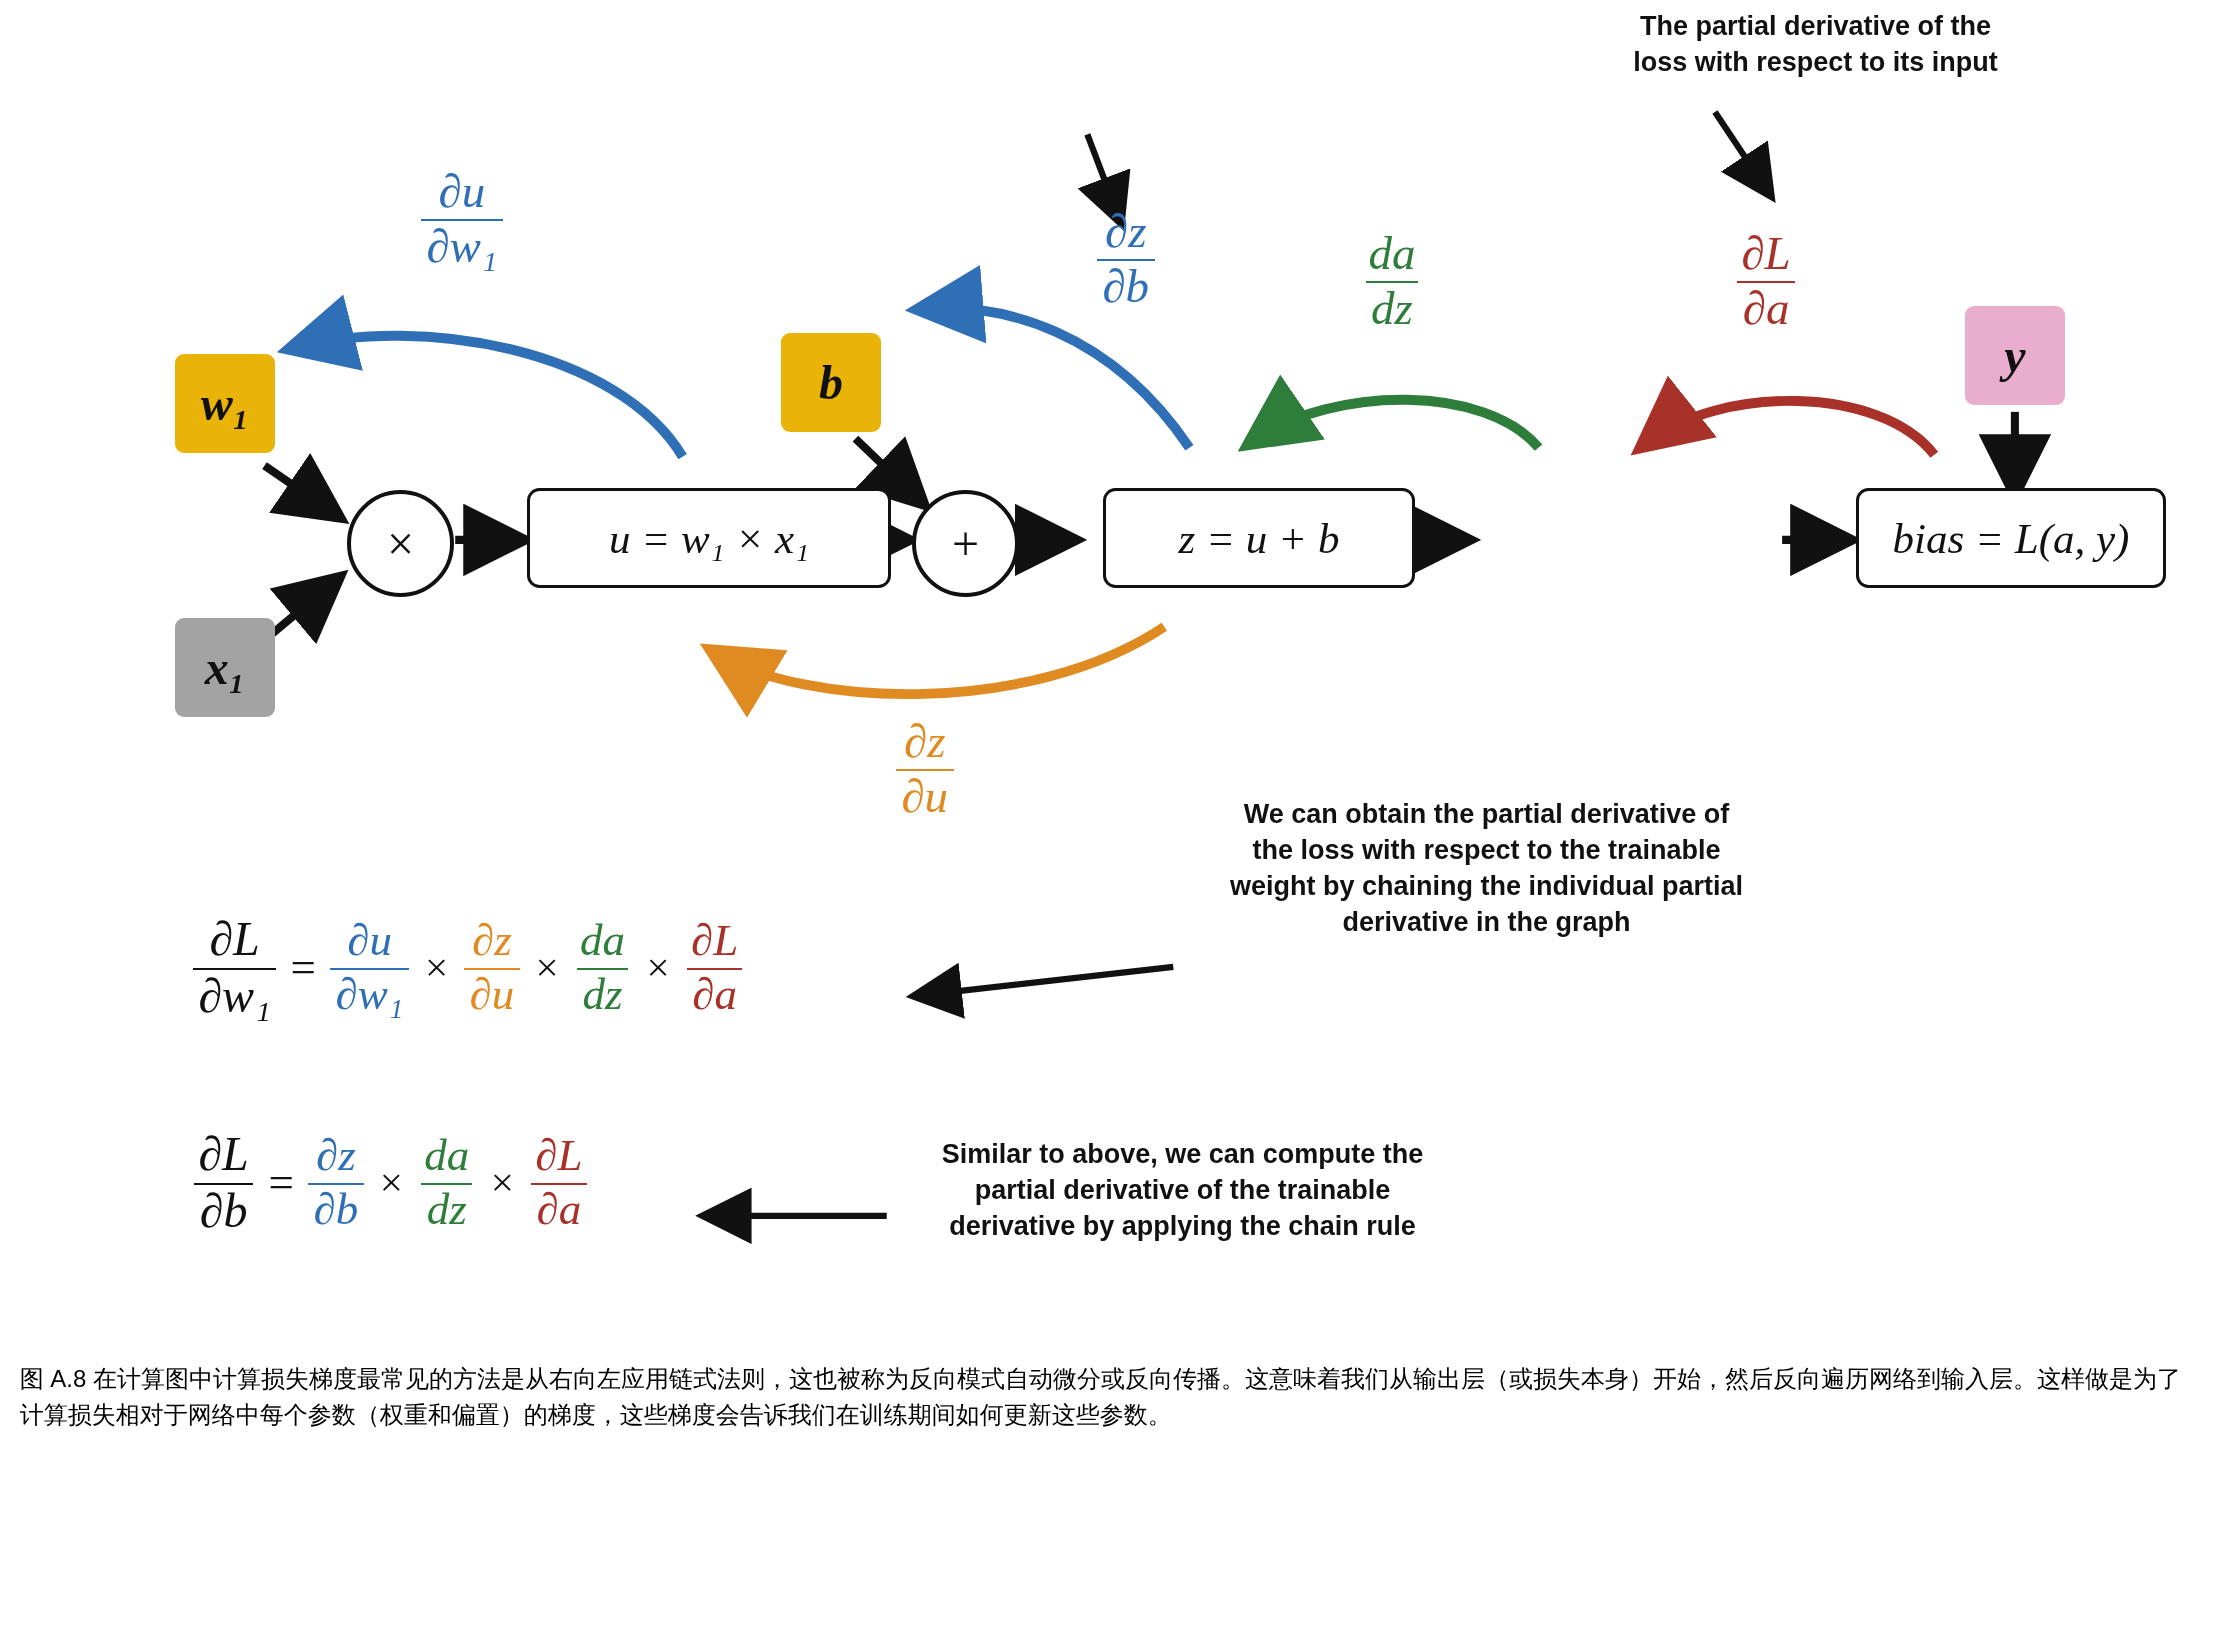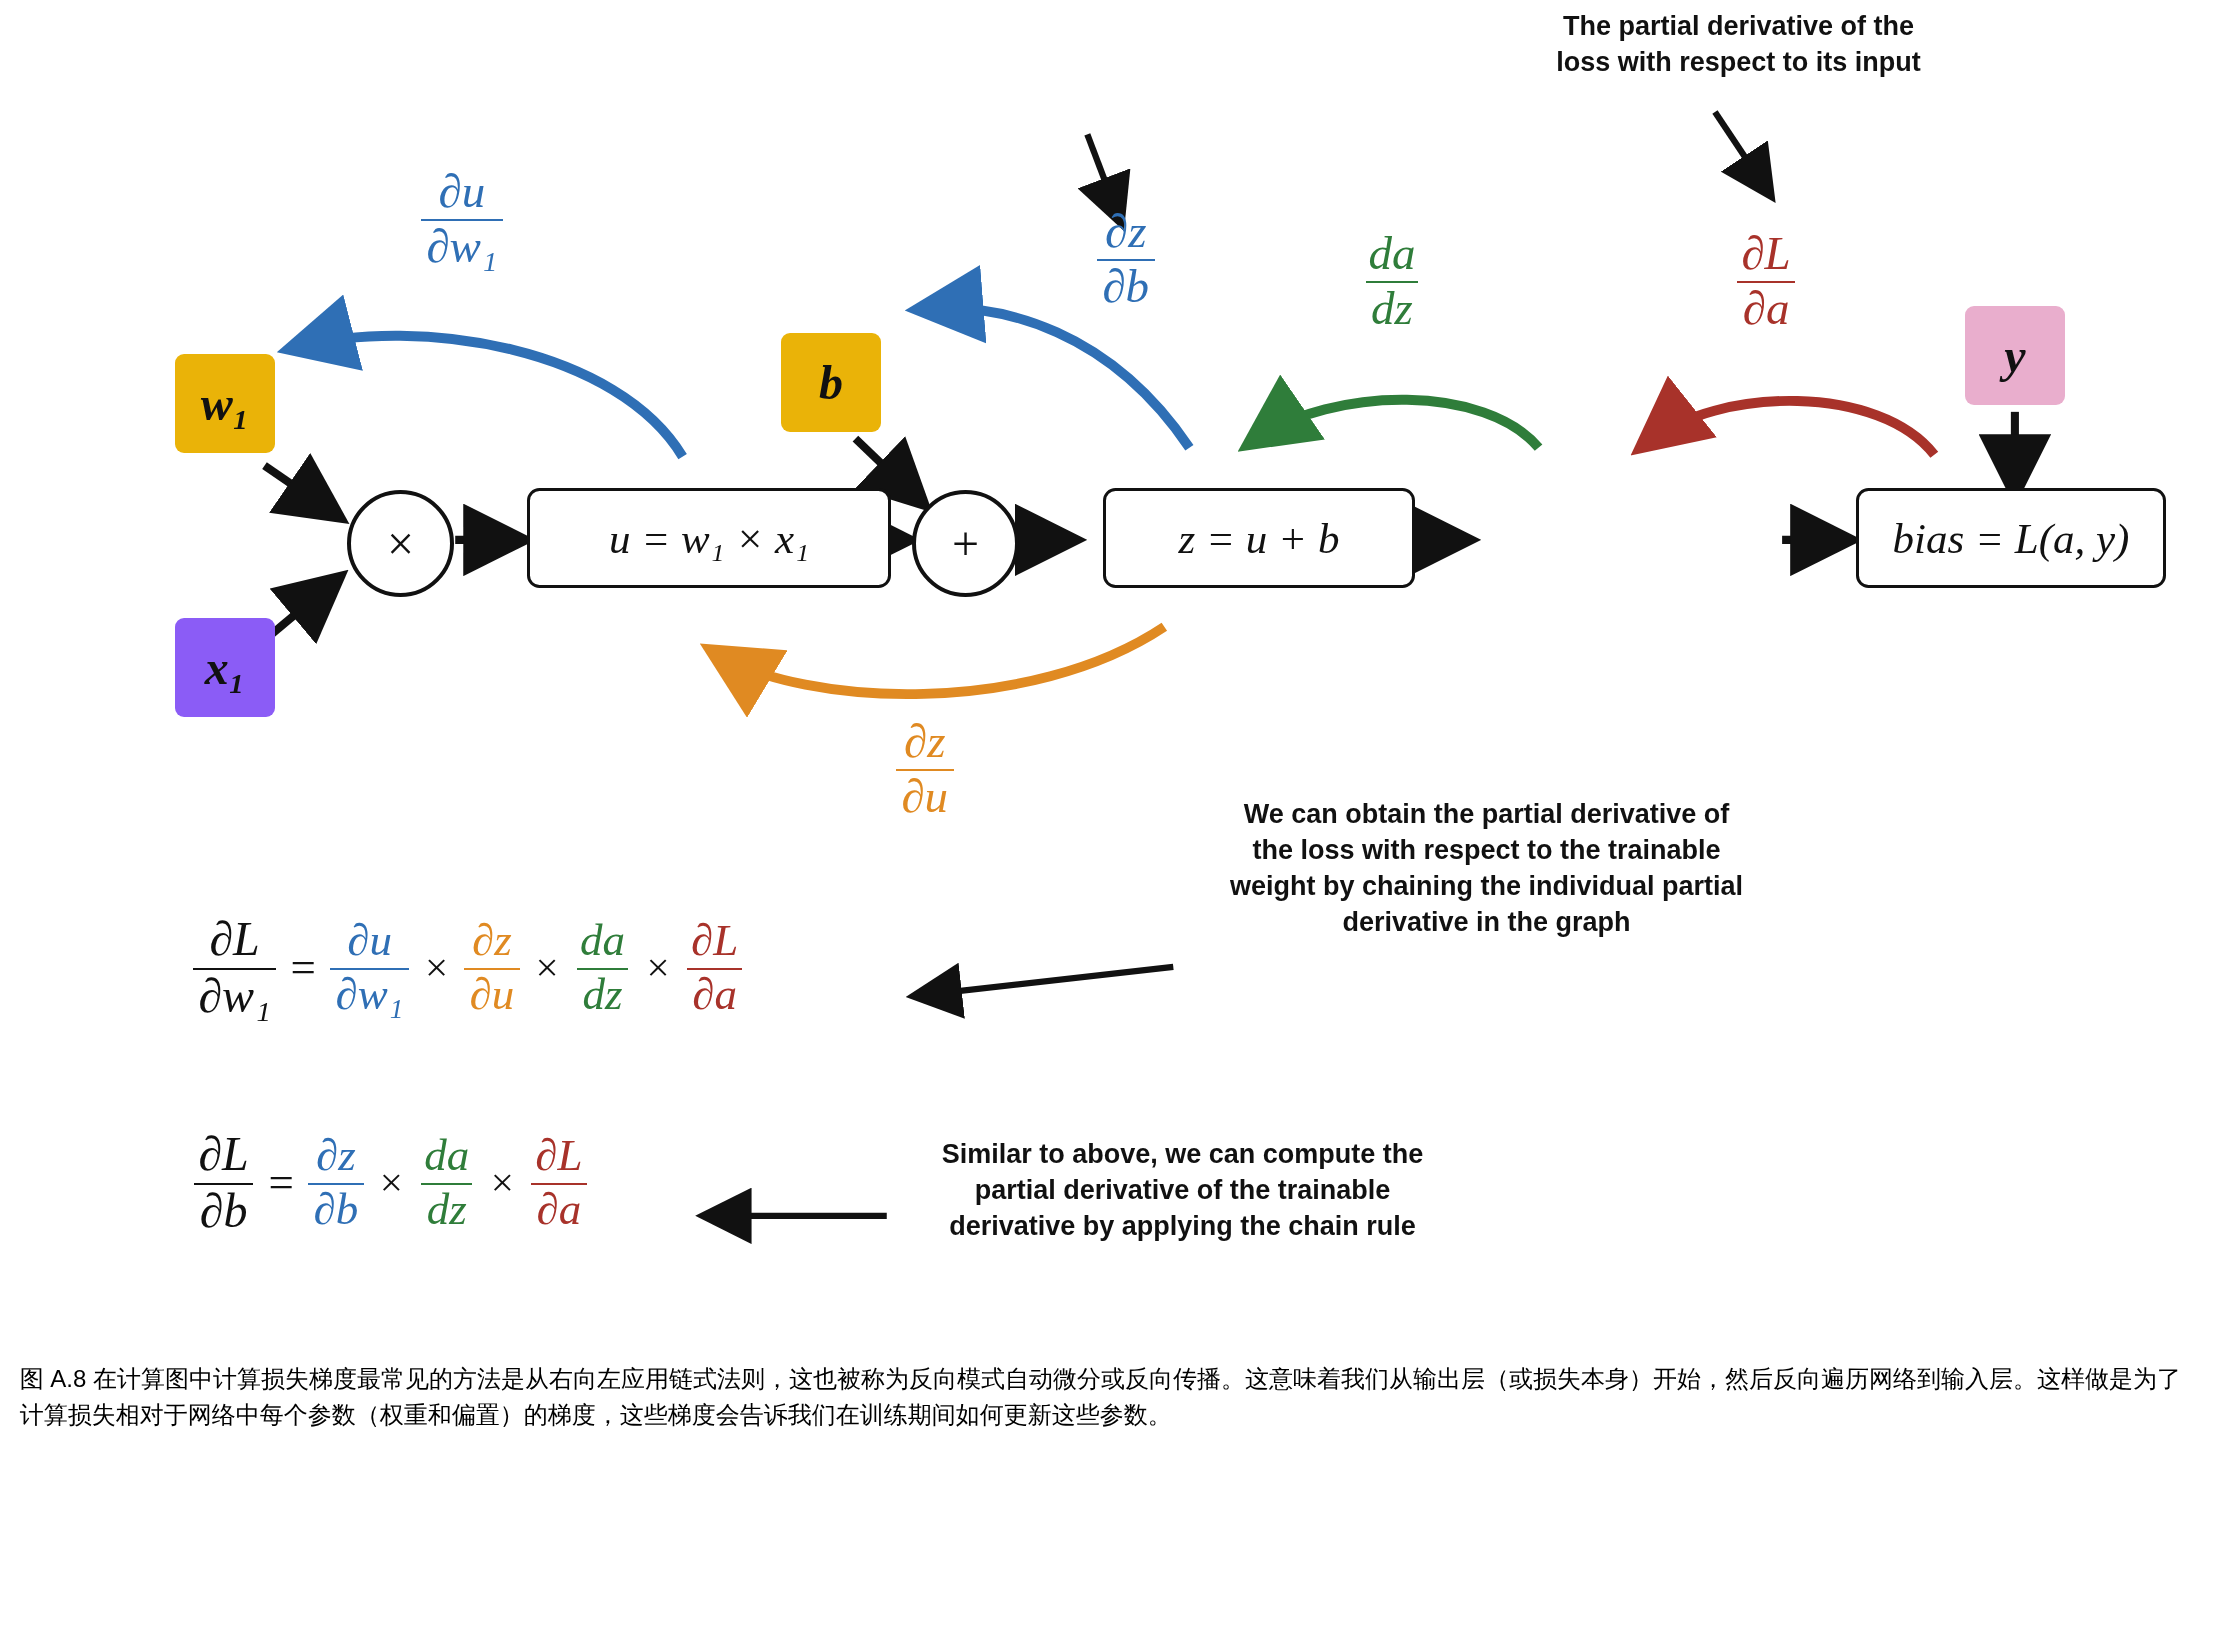--- a/index.html
+++ b/index.html
@@ -37,21 +37,21 @@
     border-radius: 9px;
     display: flex;
     align-items: center;
     justify-content: center;
     font-family: "Liberation Serif", serif;
     font-style: italic;
     font-weight: bold;
     color: #111111;
   }
   .chip-blue { background: #eab308; }
-  .chip-green { background: #8b5cf6; }
+  .chip-green { background: #a3a3a3; }
   .chip-pink { background: #e9aecd; }
 
   
   .opcircle {
     border: 4.5px solid #111111;
     border-radius: 50%;
     background: #ffffff;
     display: flex;
     align-items: center;
     justify-content: center;
@@ -179,21 +179,21 @@
     <path d="M2160,508 C2100,430 1920,430 1838,495" stroke="#a8322a" stroke-width="11" fill="none" marker-end="url(#ah-red)"></path>
     <path d="M1300,700 C1150,800 900,790 800,730" stroke="#e08a22" stroke-width="11" fill="none" marker-end="url(#ah-orange)"></path>
 
     <path d="M1214,150 L1250,245" stroke="#111111" stroke-width="7" fill="none" marker-end="url(#ah-black)"></path>
     <path d="M1915,125 L1975,215" stroke="#111111" stroke-width="7" fill="none" marker-end="url(#ah-black)"></path>
     <path d="M1310,1080 L1025,1112" stroke="#111111" stroke-width="7" fill="none" marker-end="url(#ah-black)"></path>
     <path d="M990,1358 L790,1358" stroke="#111111" stroke-width="7" fill="none" marker-end="url(#ah-black)"></path>
   </svg>
 
 
-  <div class="abs annot" style="left:1425px; top:9px; width:627px;">The partial derivative of the
+  <div class="abs annot" style="left:1502px; top:9px; width:627px;">The partial derivative of the
 loss with respect to its input</div>
 
   <div class="abs frac c-blue" style="left:421px; top:166px; font-size:47px;">
     <span class="num">∂u</span>
     <span class="den">∂w₁</span>
   </div>
 
   <div class="abs frac c-blue" style="left:1097px; top:206px; font-size:47px;">
     <span class="num">∂z</span>
     <span class="den">∂b</span>

